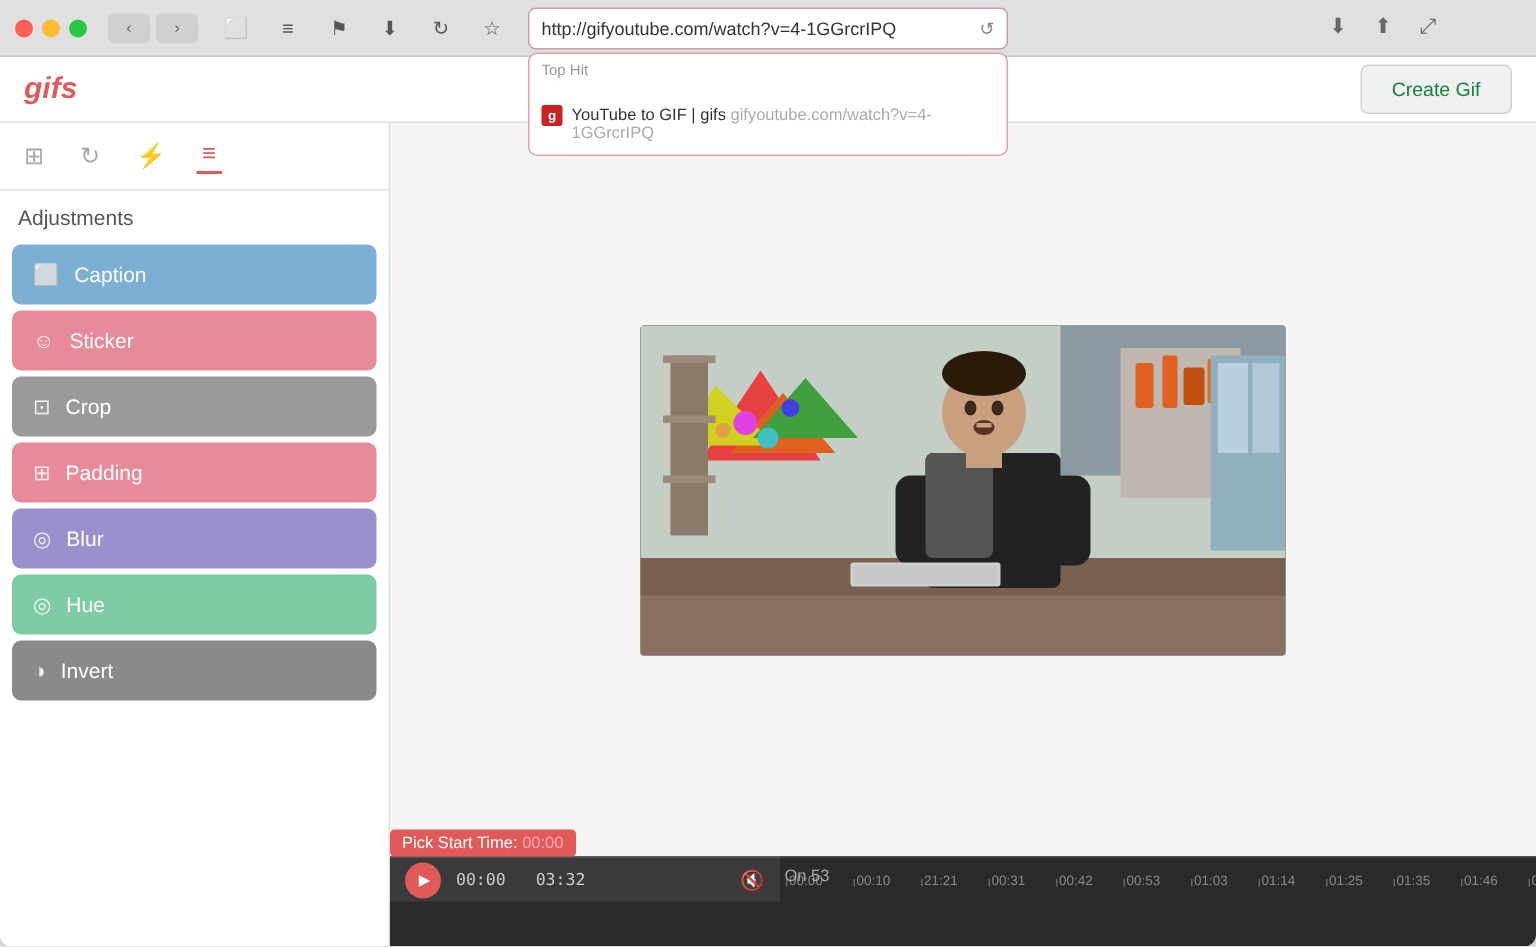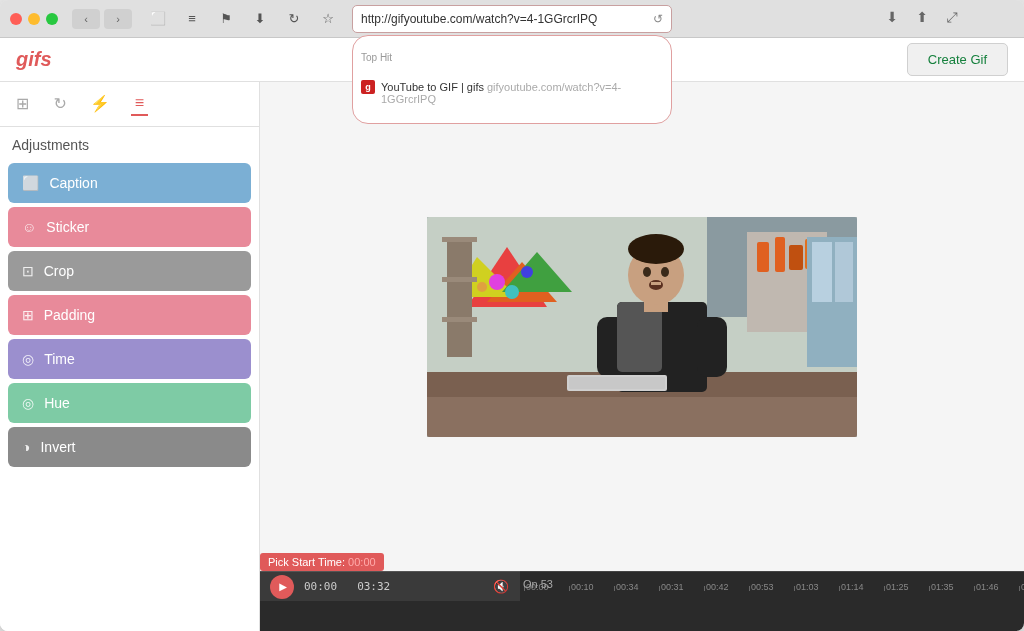--- a/index.html
+++ b/index.html
@@ -121,22 +121,22 @@
       cursor: pointer;
     }
 
     .dropdown-suggestion {
       position: absolute;
       top: 30px;
       left: 0;
       width: 100%;
       background: white;
       border: 1.5px solid #e0a0a0;
-      border-radius: 16px;
-      padding: 16px 8px;
+      border-radius: 6px;
+      padding: 6px 8px;
       z-index: 200;
     }
 
     .suggestion-label {
       font-size: 10px;
       color: #999;
       margin-bottom: 4px;
     }
 
     .suggestion-item {
@@ -532,21 +532,21 @@
           <div class="adj-item adj-crop">
             <span class="adj-icon">⊡</span>
             <span>Crop</span>
           </div>
           <div class="adj-item adj-padding">
             <span class="adj-icon">⊞</span>
             <span>Padding</span>
           </div>
           <div class="adj-item adj-blur">
             <span class="adj-icon">◎</span>
-            <span>Time</span>
+            <span>Blur</span>
           </div>
           <div class="adj-item adj-hue">
             <span class="adj-icon">◎</span>
             <span>Hue</span>
           </div>
           <div class="adj-item adj-invert">
             <span class="adj-icon">◑</span>
             <span>Invert</span>
           </div>
         </div>
@@ -632,21 +632,21 @@
               <span class="time-display">00:00</span>
               <span class="time-separator"> </span>
               <span class="time-display">03:32</span>
               <span class="mute-icon">🔇</span>
             </div>
 
             <div class="timeline-right-panel">
               <div class="ruler-marks">
                 <div class="ruler-mark">00:00</div>
                 <div class="ruler-mark">00:10</div>
-                <div class="ruler-mark">00:34</div>
+                <div class="ruler-mark">21:21</div>
                 <div class="ruler-mark">00:31</div>
                 <div class="ruler-mark">00:42</div>
                 <div class="ruler-mark">00:53</div>
                 <div class="ruler-mark">01:03</div>
                 <div class="ruler-mark">01:14</div>
                 <div class="ruler-mark">01:25</div>
                 <div class="ruler-mark">01:35</div>
                 <div class="ruler-mark">01:46</div>
                 <div class="ruler-mark">01:56</div>
 

